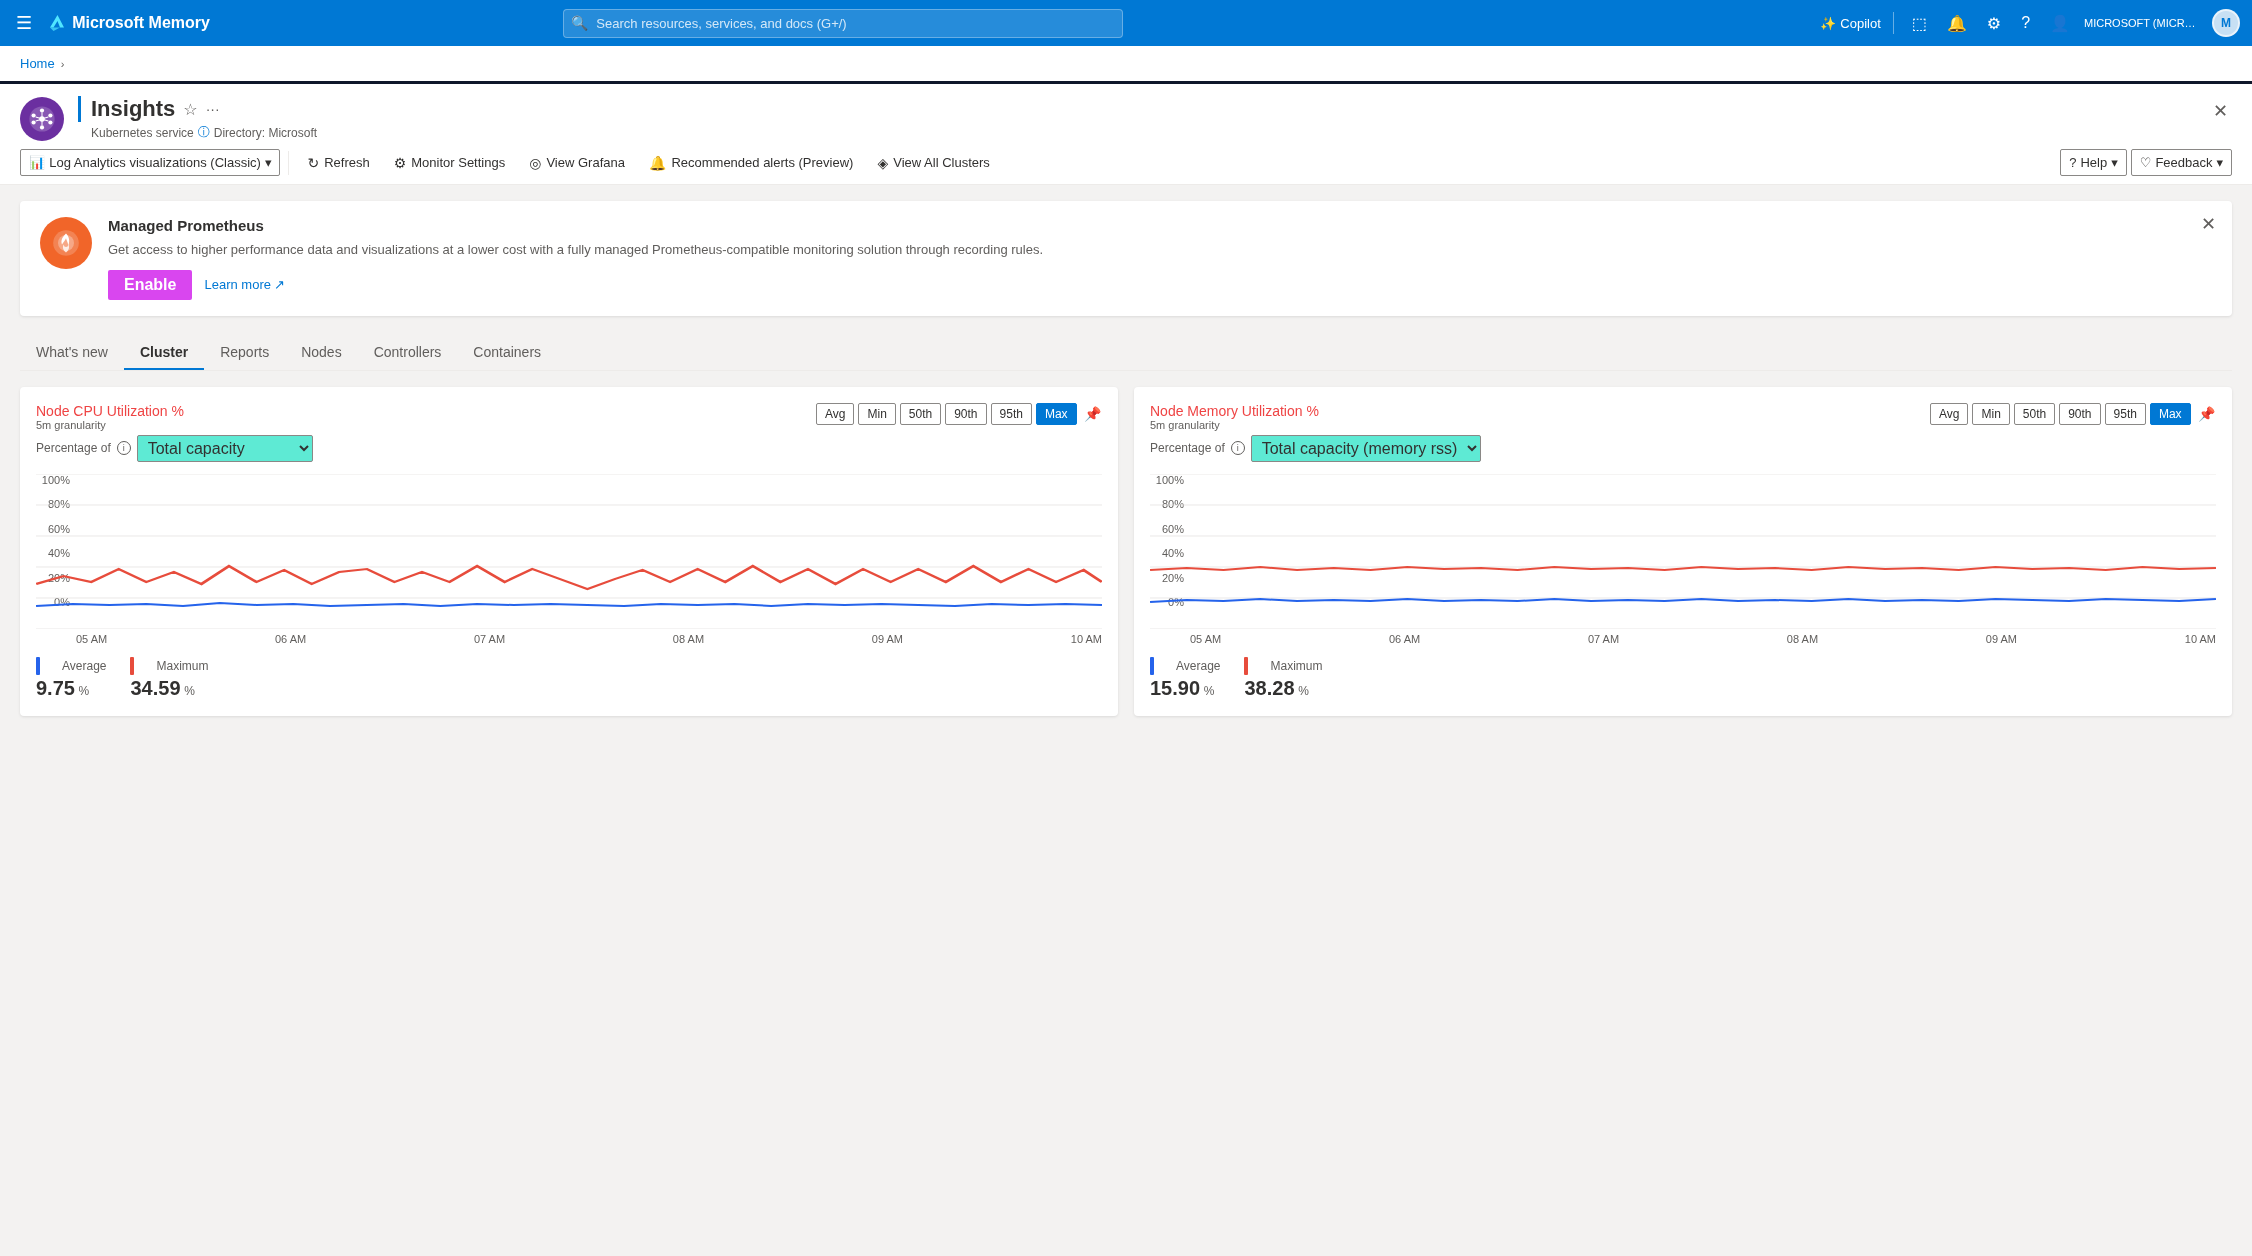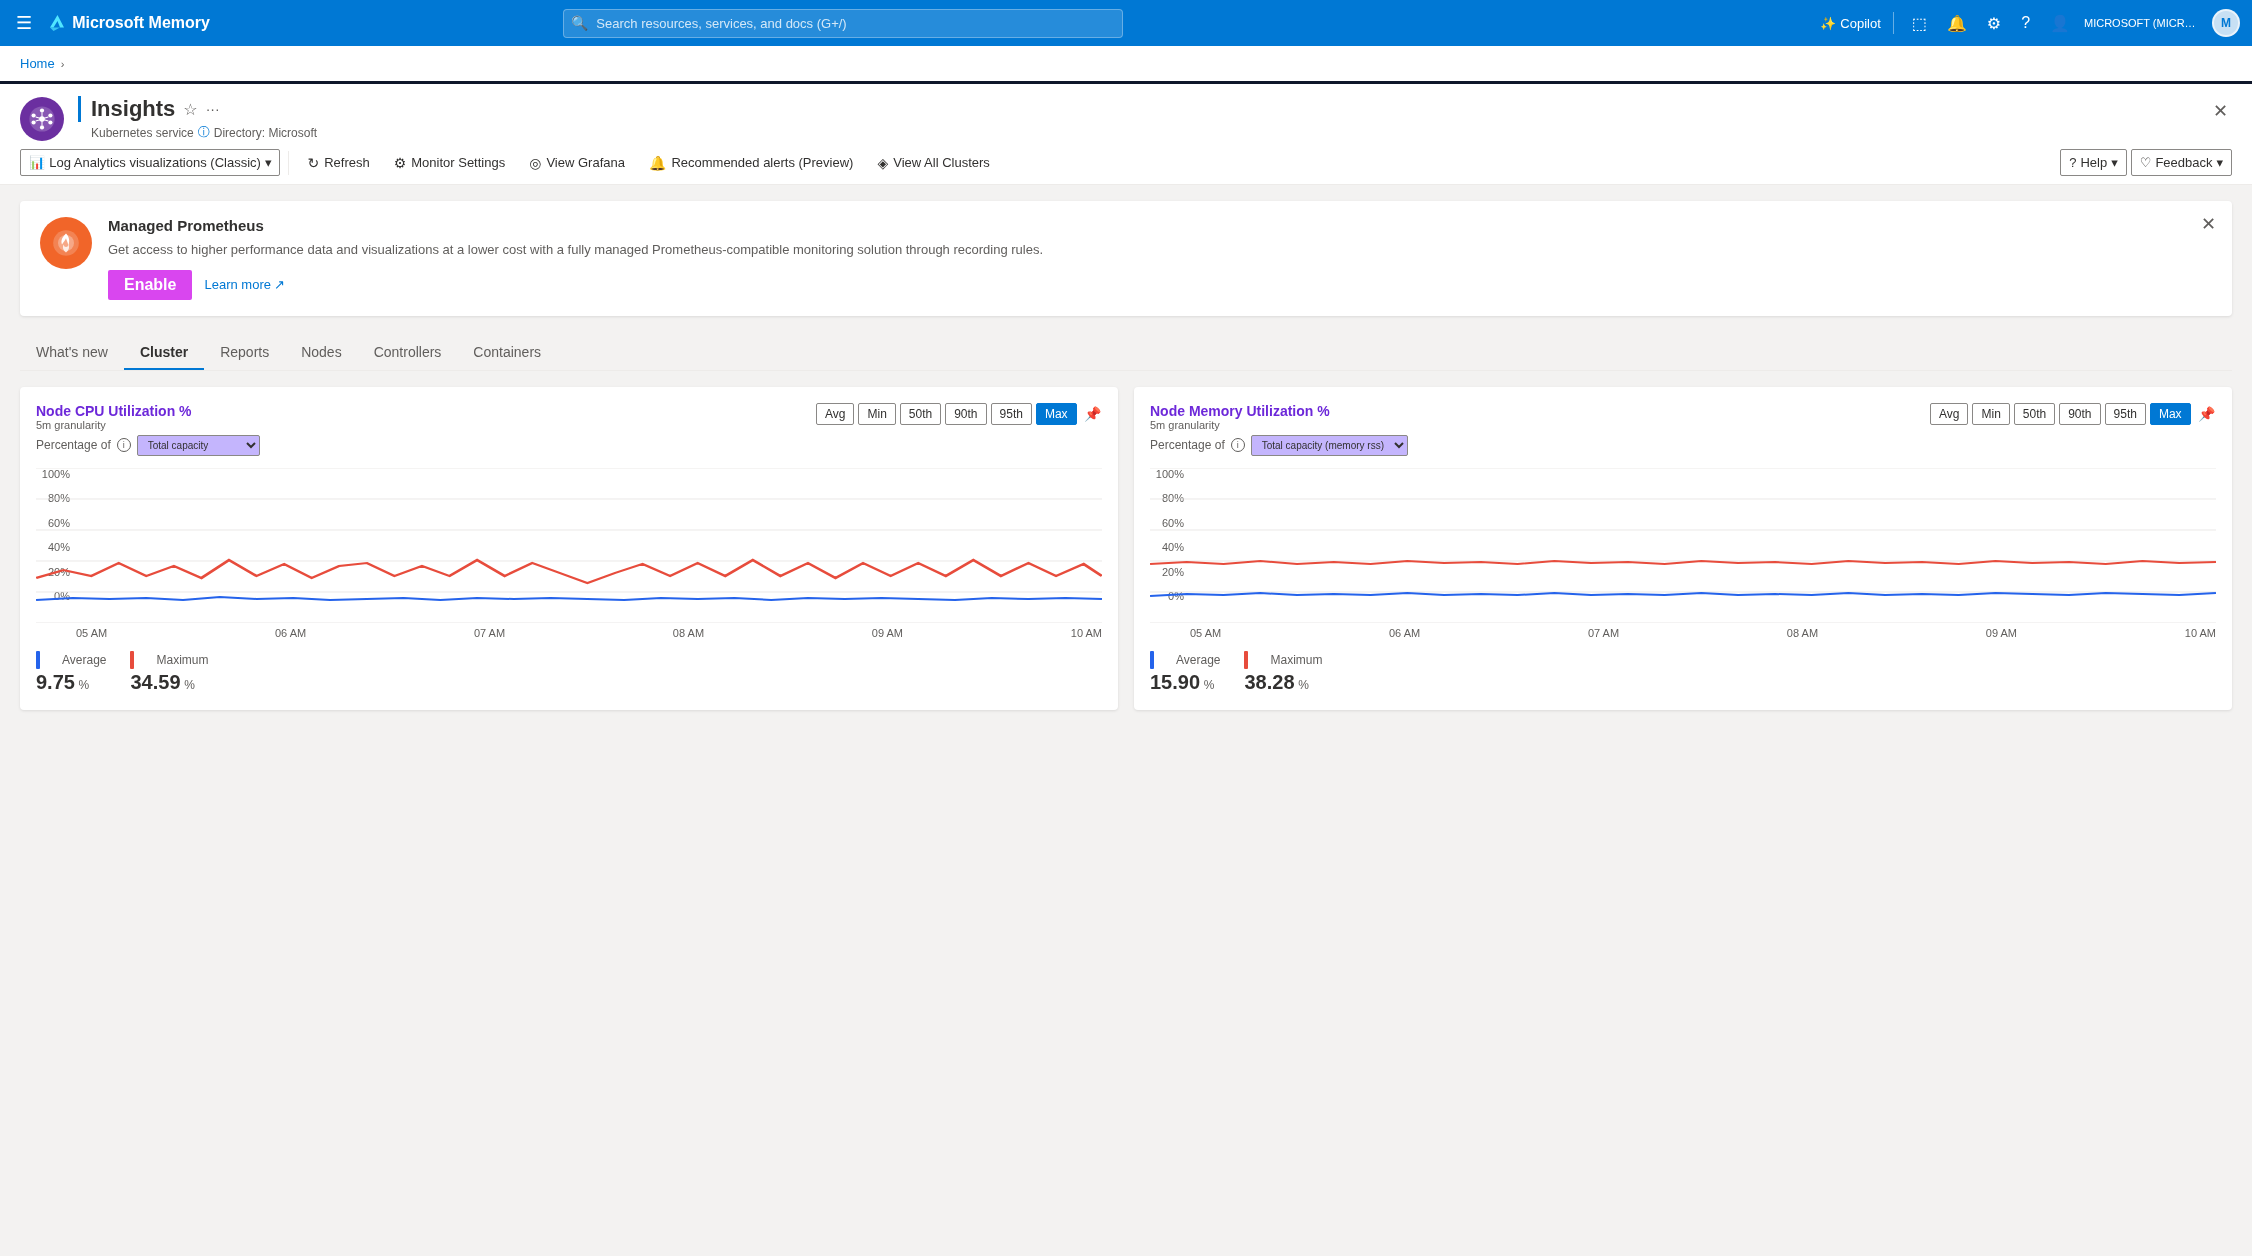--- a/index.html
+++ b/index.html
@@ -100,28 +100,28 @@
 
     
     .tabs-row { display: flex; align-items: center; gap: 0; border-bottom: 1px solid #edebe9; margin-bottom: 16px; }
     .tab { padding: 8px 16px; font-size: 14px; color: #605e5c; cursor: pointer; border-bottom: 2px solid transparent; background: none; border-top: none; border-left: none; border-right: none; }
     .tab.active { color: #323130; font-weight: 600; border-bottom: 2px solid #0078d4; }
 
     
     .charts-grid { display: grid; grid-template-columns: 1fr 1fr; gap: 16px; }
     .chart-card { background: white; border-radius: 4px; padding: 16px; box-shadow: 0 1px 3px rgba(0,0,0,0.1); }
     .chart-header { display: flex; align-items: flex-start; justify-content: space-between; margin-bottom: 4px; }
-    .chart-title { font-size: 14px; font-weight: 700; color: #6d28d9; }
+    .chart-title { font-size: 14px; font-weight: 400; color: #ef4444; }
     .chart-subtitle { font-size: 11px; color: #605e5c; }
     .chart-controls { display: flex; align-items: center; gap: 4px; }
     .chart-btn { padding: 3px 8px; border: 1px solid #8a8886; background: white; cursor: pointer; font-size: 12px; color: #323130; border-radius: 2px; }
     .chart-btn.active { background: #0078d4; color: white; border-color: #0078d4; }
     .chart-pin-btn { background: none; border: none; cursor: pointer; color: #605e5c; font-size: 14px; margin-left: 4px; }
     .percentage-row { display: flex; align-items: center; gap: 6px; font-size: 12px; color: #605e5c; margin-bottom: 12px; }
-    .percentage-row select { border: 1px solid #8a8886; border-radius: 2px; padding: 3px 6px; font-size: 10px; color: #323130; background: #c4b5fd; cursor: pointer; }
+    .percentage-row select { border: 1px solid #8a8886; border-radius: 2px; padding: 3px 6px; font-size: 16px; color: #323130; background: #5eead4; cursor: pointer; }
     .info-circle { display: inline-flex; align-items: center; justify-content: center; width: 14px; height: 14px; border-radius: 50%; border: 1px solid #605e5c; font-size: 9px; color: #605e5c; cursor: pointer; }
     .y-axis-labels { position: absolute; left: 0; top: 0; bottom: 20px; display: flex; flex-direction: column; justify-content: space-between; font-size: 11px; color: #605e5c; width: 36px; }
     .x-axis-labels { display: flex; justify-content: space-between; font-size: 11px; color: #605e5c; padding-left: 36px; margin-top: 2px; }
 
     
     .chart-stats { display: flex; gap: 24px; margin-top: 12px; }
     .stat-item { display: flex; flex-direction: column; gap: 2px; }
     .stat-indicator { display: flex; align-items: center; gap: 22px; }
     .stat-bar { width: 4px; height: 18px; border-radius: 1px; }
     .stat-bar.blue { background: #2563eb; }

